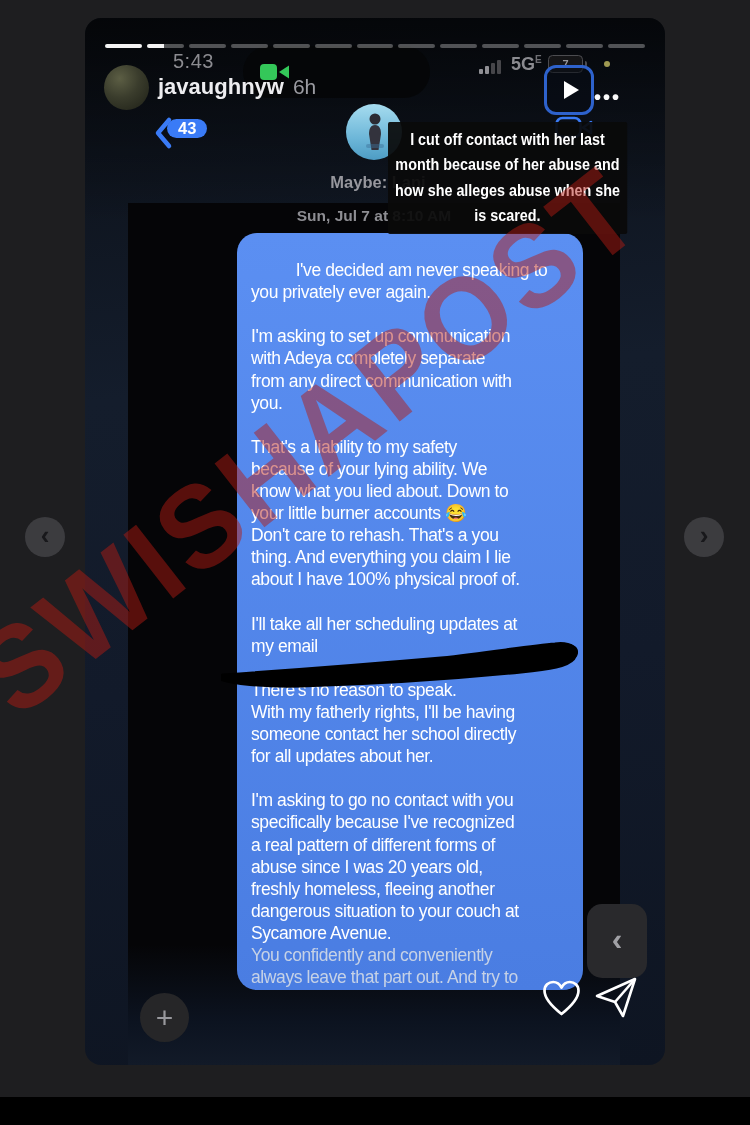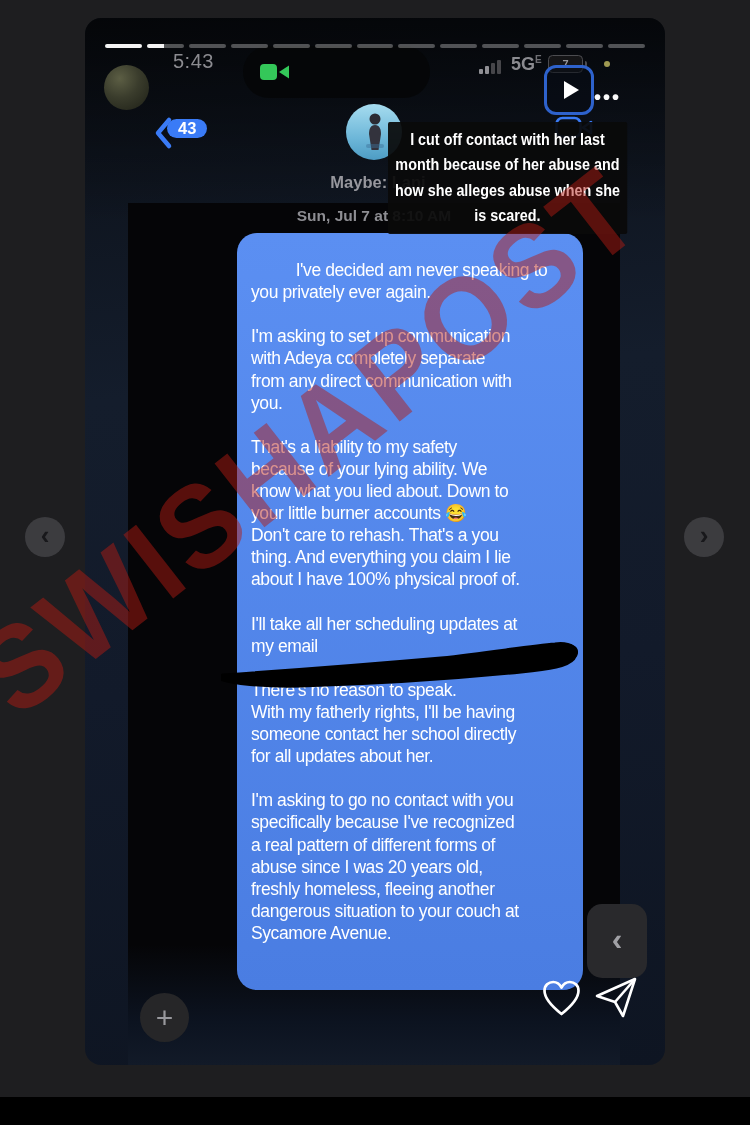--- a/index.html
+++ b/index.html
@@ -150,20 +150,24 @@
     </div>
     <div class="abs" id="net">
       <span>5G</span><sup>E</sup>
     </div>
     <div class="abs" id="battery">
       <span class="lvl">7</span>
     </div>
     <div class="abs" id="status-dot"></div>
 
     <div class="abs" id="ig-avatar"></div>
+    <div class="abs" id="ig-user-row">
+      <span id="ig-username">javaughnyw</span>
+      <span id="ig-age">6h</span>
+    </div>
     <div class="abs" id="play-btn">
       <div class="tri"></div>
     </div>
     <div class="abs" id="menu-dots">•••</div>
 
     <div class="abs" id="back-chevron">
       <svg width="20" height="34" viewBox="0 0 20 34">
         <polyline points="16,4 5,17 16,30" fill="none" stroke="#3a7bf6" stroke-width="4.5" stroke-linecap="round" stroke-linejoin="round"></polyline>
       </svg>
     </div>
@@ -216,21 +220,22 @@
 With my fatherly rights, I'll be having
 someone contact her school directly
 for all updates about her.
 
 I'm asking to go no contact with you
 specifically because I've recognized
 a real pattern of different forms of
 abuse since I was 20 years old,
 freshly homeless, fleeing another
 dangerous situation to your couch at
-Sycamore Avenue.</span>
+Sycamore Avenue.</span><span class="faded">You confidently and conveniently
+always leave that part out. And try to</span>
         </div>
       </div>
 
       <svg class="abs" id="redaction" viewBox="0 0 362 54">
         <path d="M2,37 C60,33 140,27 220,20 C268,15 308,8 334,6 C350,4 358,11 352,19
                  C346,26 330,29 300,32 C240,38 150,44 80,46 C40,47 10,43 2,40 Z" fill="#000" stroke="#000" stroke-width="5" stroke-linejoin="round"></path>
         <path d="M330,8 C342,2 356,4 357,12 C358,20 348,24 338,22 Z" fill="#000"></path>
       </svg>
 
       <div class="abs" id="plus-btn">

